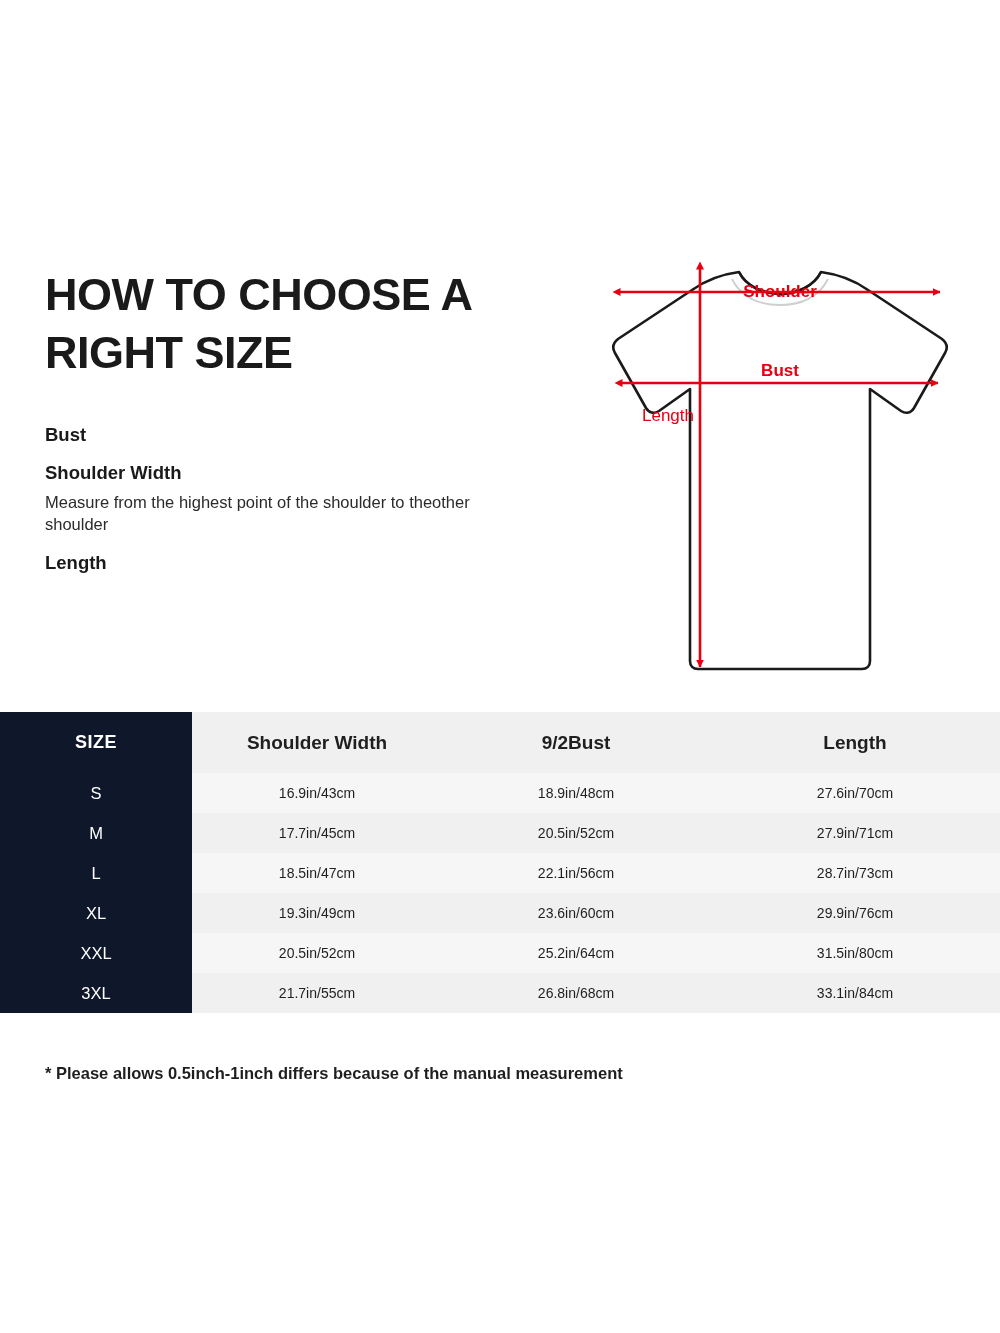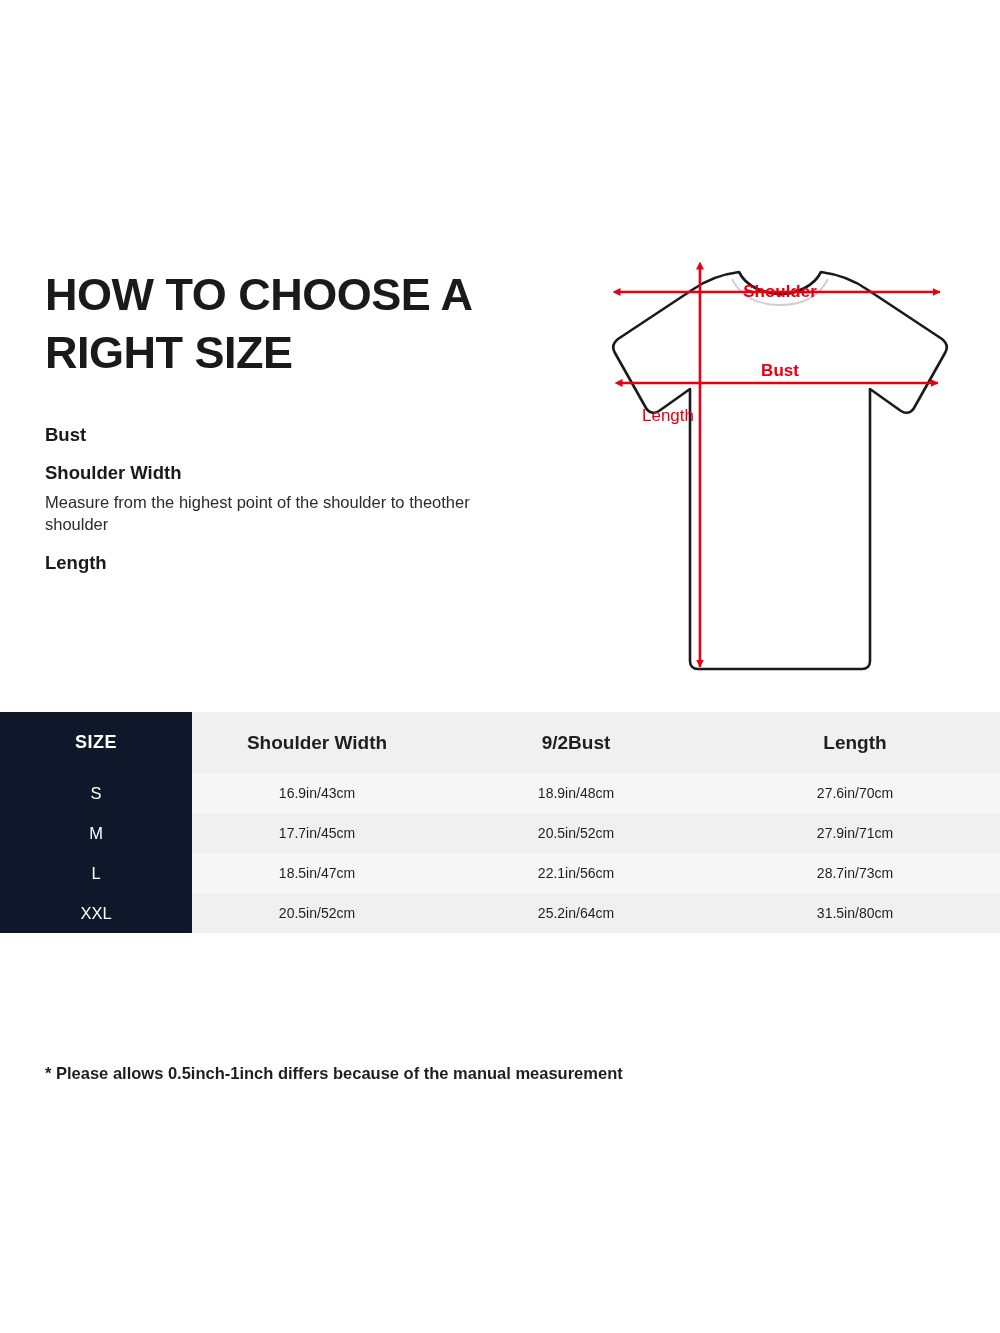--- a/index.html
+++ b/index.html
@@ -228,22 +228,34 @@
         <td class="data-col">20.5in/52cm</td>
         <td class="data-col">27.9in/71cm</td>
       </tr>
       <tr>
         <td class="size-col">L</td>
         <td class="data-col">18.5in/47cm</td>
         <td class="data-col">22.1in/56cm</td>
         <td class="data-col">28.7in/73cm</td>
       </tr>
       <tr>
+        <td class="size-col">XL</td>
+        <td class="data-col">19.3in/49cm</td>
+        <td class="data-col">23.6in/60cm</td>
+        <td class="data-col">29.9in/76cm</td>
+      </tr>
+      <tr>
         <td class="size-col">XXL</td>
         <td class="data-col">20.5in/52cm</td>
         <td class="data-col">25.2in/64cm</td>
         <td class="data-col">31.5in/80cm</td>
       </tr>
+      <tr>
+        <td class="size-col">3XL</td>
+        <td class="data-col">21.7in/55cm</td>
+        <td class="data-col">26.8in/68cm</td>
+        <td class="data-col">33.1in/84cm</td>
+      </tr>
     </tbody>
   </table>
 </div>
 
 <div class="footnote">* Please allows 0.5inch-1inch differs because of the  manual measurement</div>
 
 </body></html>

